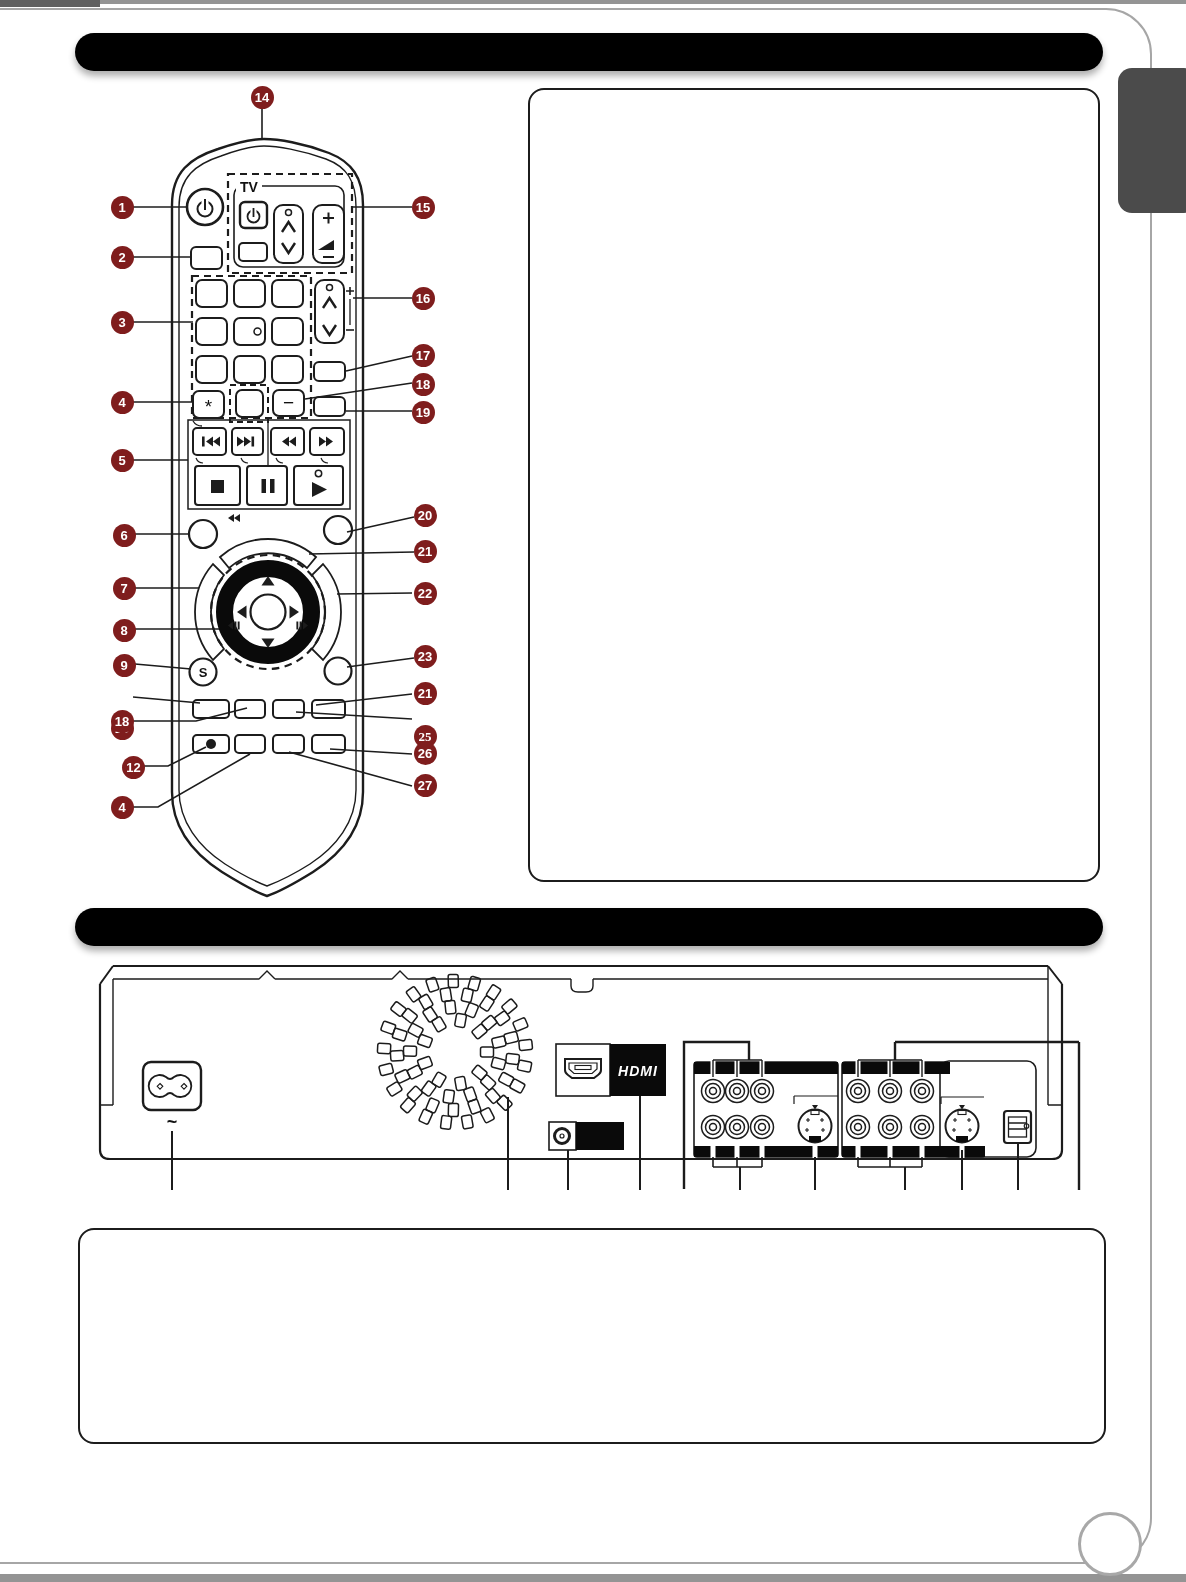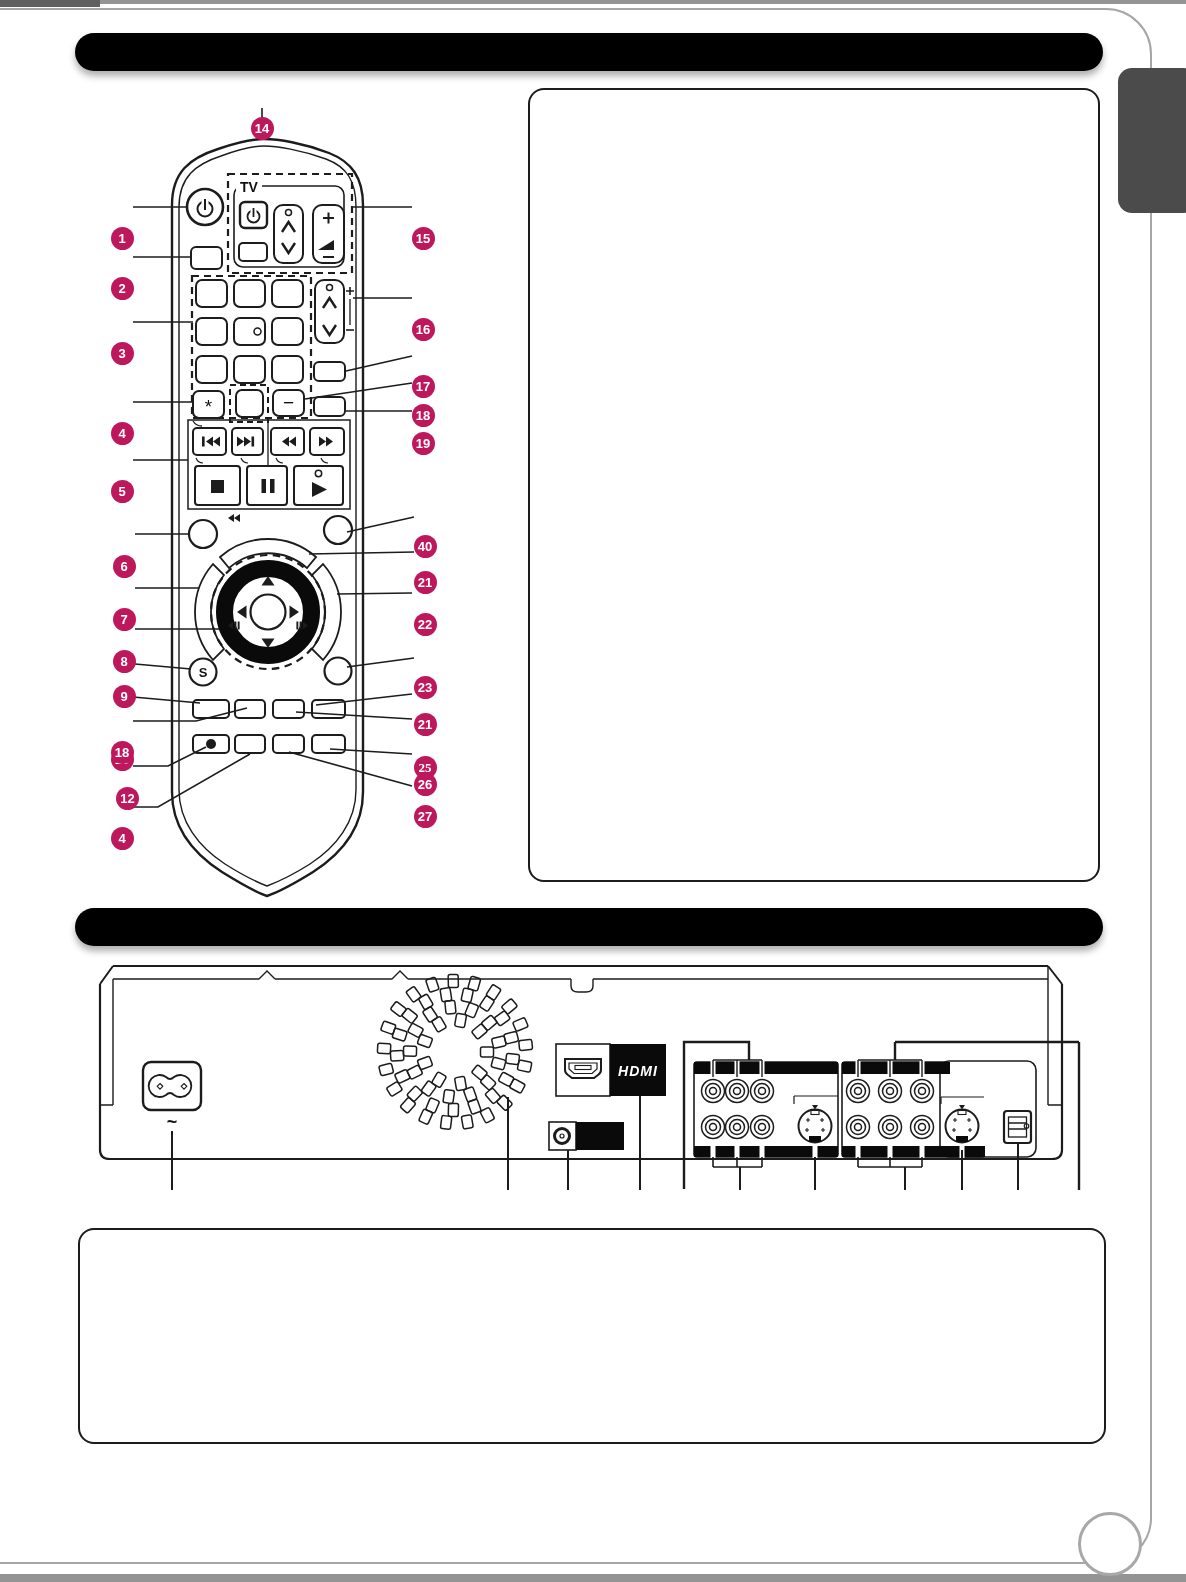--- a/index.html
+++ b/index.html
@@ -5,23 +5,23 @@
   html,body{margin:0;padding:0;background:#fff;}
   .page{position:relative;width:1186px;height:1582px;background:#fff;overflow:hidden;
         font-family:"Liberation Sans",sans-serif;}
   .abs{position:absolute;}
   .edge-strip{background:#949494;}
   .page-border{border:2px solid #a6a6a6;border-radius:46px;}
   .side-tab{background:#4b4b4b;border-radius:14px;}
   .black-bar{background:#000;border-radius:19px;box-shadow:0 5px 7px rgba(0,0,0,.32);}
   .outline-box{border:2px solid #1c1c1c;border-radius:16px;background:#fff;}
   .page-circle{border:3px solid #a8a8a8;border-radius:50%;background:#fff;}
-  .co{position:absolute;width:23px;height:23px;border-radius:50%;background:#be185d;color:#fff;
+  .co{position:absolute;width:23px;height:23px;border-radius:50%;background:#7f1d1d;color:#fff;
       font-size:13px;font-weight:bold;display:flex;align-items:center;justify-content:center;
-      font-family:"Liberation Sans",sans-serif;z-index:5;margin-top:31px;}
+      font-family:"Liberation Sans",sans-serif;z-index:5;}
   svg{position:absolute;overflow:visible;}
   svg .t{font-family:"Liberation Sans",sans-serif;fill:#111;}
   svg .tv{font-size:14px;font-weight:bold;}
   svg .sm{font-size:13px;font-weight:bold;text-anchor:middle;}
   svg .big{font-size:19px;text-anchor:middle;}
   svg .hdmi{font-size:14px;font-weight:bold;fill:#fff;text-anchor:middle;letter-spacing:1px;font-style:italic;}
   svg .tilde{font-size:18px;text-anchor:middle;font-weight:bold;}
 </style>
 </head>
 <body>
@@ -450,29 +450,29 @@
       <div class="co" style="left: 110.5px; top: 245.5px;">2</div>
       <div class="co" style="left: 110.5px; top: 310.5px;">3</div>
       <div class="co" style="left: 110.5px; top: 390.5px;">4</div>
       <div class="co" style="left: 110.5px; top: 448.5px;">5</div>
       <div class="co" style="left: 112.5px; top: 523.5px;">6</div>
       <div class="co" style="left: 112.5px; top: 576.5px;">7</div>
       <div class="co" style="left: 112.5px; top: 618.5px;">8</div>
       <div class="co" style="left: 112.5px; top: 653.5px;">9</div>
       <div class="co" style="left: 110.5px; top: 717px;">10</div>
       <div class="co" style="left: 110.5px; top: 709.5px;">18</div>
-      <div class="co" style="left: 116px; top: 755.5px;">12</div>
+      <div class="co" style="left: 122px; top: 755.5px;">12</div>
       <div class="co" style="left: 110.5px; top: 795.5px;">4</div>
       <div class="co" style="left: 250.5px; top: 85.5px;">14</div>
       <div class="co" style="left: 411.5px; top: 195.5px; text-align: center;">15</div>
       <div class="co" style="left: 411.5px; top: 286.5px;">16</div>
       <div class="co" style="left: 411.5px; top: 343.5px;">17</div>
       <div class="co" style="left: 411.5px; top: 372.5px;">18</div>
       <div class="co" style="left: 411.5px; top: 400.5px;">19</div>
-      <div class="co" style="left: 413.5px; top: 503.5px;">40</div>
+      <div class="co" style="left: 413.5px; top: 503.5px;">20</div>
       <div class="co" style="left: 413.5px; top: 539.5px;">21</div>
       <div class="co" style="left: 413.5px; top: 581.5px;">22</div>
       <div class="co" style="left: 413.5px; top: 644.5px;">23</div>
       <div class="co" style="left: 413.5px; top: 681.5px;">21</div>
       <div class="co" style="left: 413.5px; top: 725px; font-family: Liberation Serif, serif;">25</div>
       <div class="co" style="left: 413.5px; top: 741.5px;">26</div>
       <div class="co" style="left: 413.5px; top: 773.5px;">27</div>
     </div>
 </div>
 

